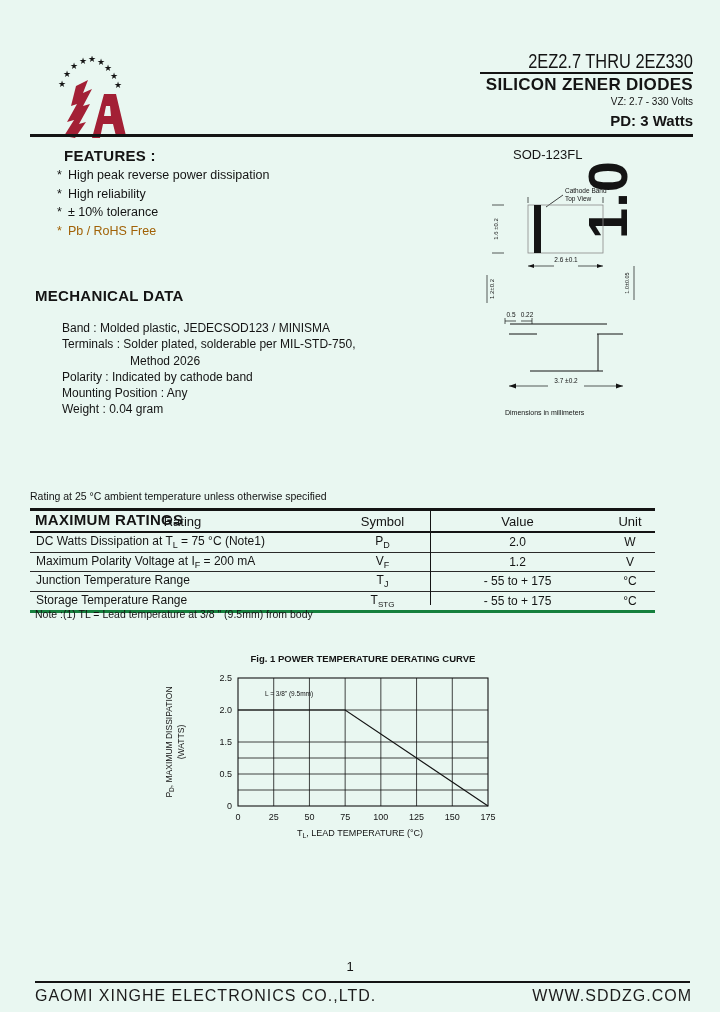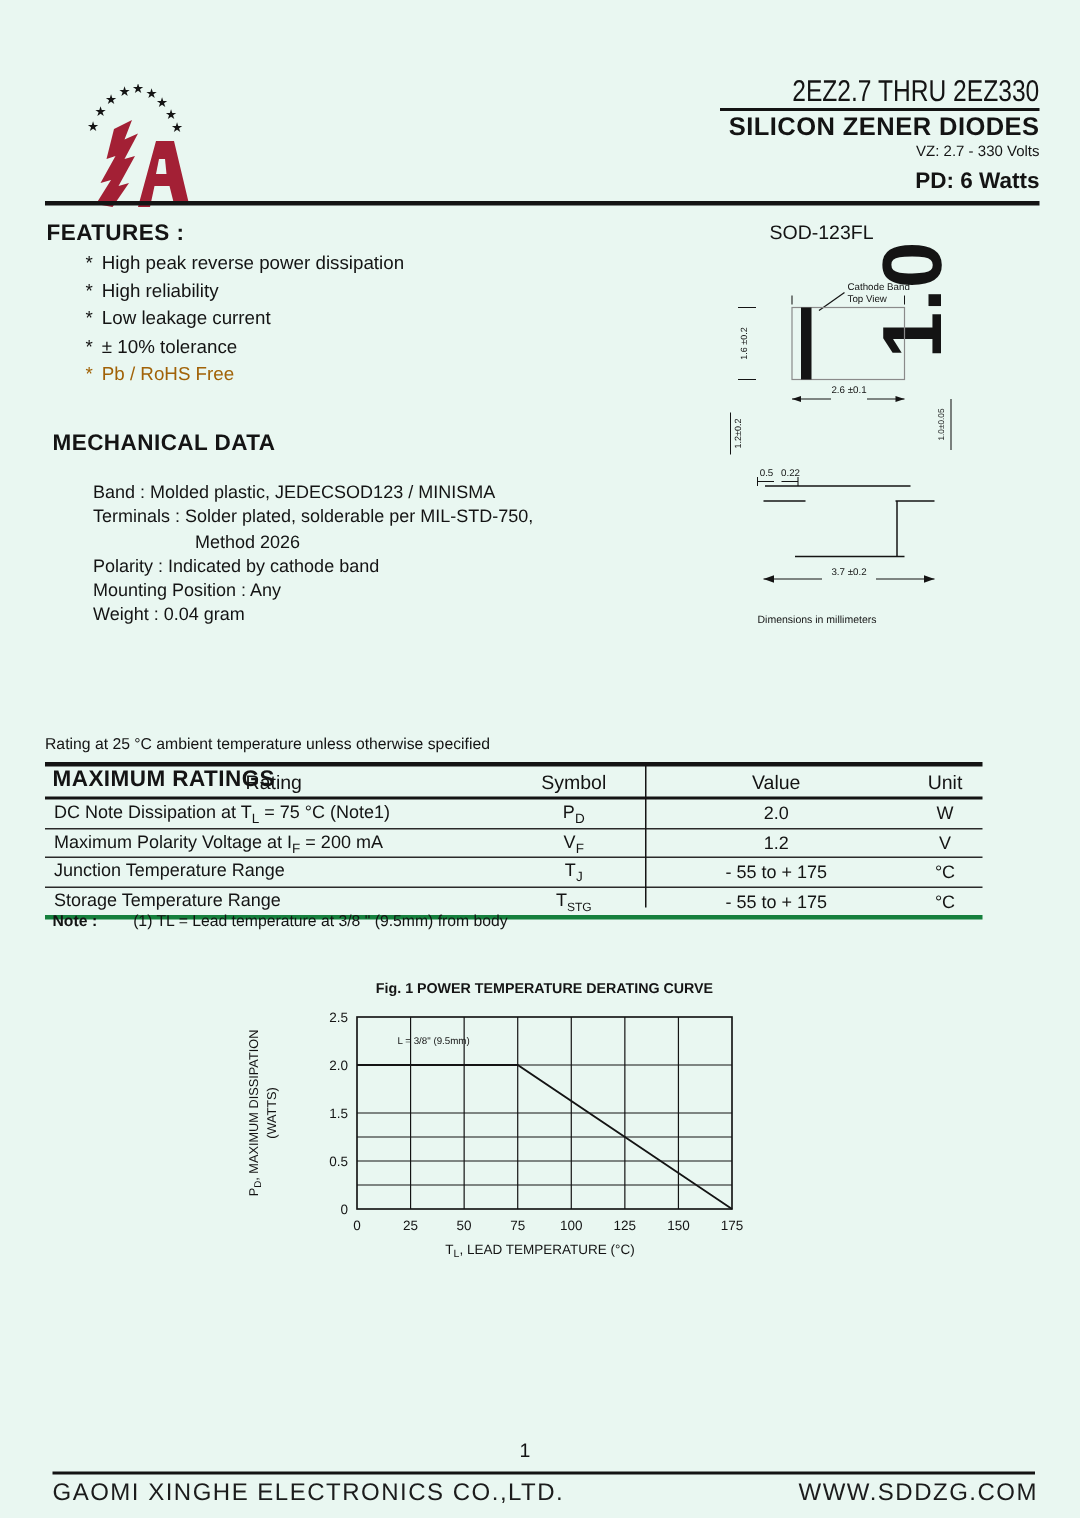--- a/index.html
+++ b/index.html
@@ -11,21 +11,21 @@
   .abs{position:absolute;}
   
   #part-range{right:27px;top:50px;font-size:20px;white-space:nowrap;}
   #part-range span{display:inline-block;transform:scaleX(0.82);transform-origin:100% 50%;letter-spacing:0px;}
   #title-underline{left:480px;top:72px;width:213px;height:1.5px;background:#141414;}
   #prod-name{right:27px;top:75px;font-size:17px;font-weight:bold;letter-spacing:0.3px;}
   #vz-line{right:27px;top:96px;font-size:10px;font-weight:normal;}
   #pd-line{right:27px;top:112px;font-size:15px;font-weight:bold;}
   #header-rule{left:30px;top:134px;width:663px;height:3px;background:#141414;}
   
-  #features-heading{left:31px;top:147px;font-size:15px;font-weight:bold;letter-spacing:0.3px;}
+  #features-heading{left:64px;top:147px;font-size:15px;font-weight:bold;letter-spacing:0.3px;}
   #features-list{left:57px;top:166px;font-size:12.5px;line-height:18.5px;}
   .feat .bullet{margin-right:6px;}
   .feat.green{color:#a16207;}
   
   #mech-heading{left:35px;top:287px;font-size:15px;font-weight:bold;letter-spacing:0.3px;}
   #mech-lines{left:62px;top:320px;font-size:12px;line-height:16.3px;}
   .mline.indent{padding-left:68px;}
   
   #ratings-heading{left:35px;top:470px;font-size:15px;font-weight:bold;letter-spacing:0.3px;margin-top:41px;}
   #ratings-subtitle{left:30px;top:490px;font-size:10.5px;}
@@ -33,21 +33,21 @@
   .t-row{display:grid;grid-template-columns:305px 95px 175px 50px;align-items:center;}
   .t-head{height:20px;border-top:3px solid #141414;border-bottom:2px solid #141414;font-size:13px;font-weight:normal;}
   .t-body-row{height:18.5px;border-bottom:1px solid #2a2a2a;font-size:12px;}
   .t-body-row:last-of-type{border-bottom:3px solid #15803d;}
   .cell-c{text-align:center;}
   .cell-l{text-align:left;padding-left:6px;}
   sub.sm{font-size:9px;}
   sub.xs{font-size:8px;}
   #table-vline{left:430px;top:508px;width:1px;height:97px;background:#141414;}
   #note-row{left:35px;top:608px;font-size:10.5px;}
-  #note-row .nl{font-weight:bold;margin-right:24px;}
+  #note-row .nl{font-weight:normal;}
   
   #page-num{left:340px;top:959px;font-size:13px;width:20px;text-align:center;}
   #footer-rule{left:35px;top:981px;width:655px;height:1.5px;background:#141414;}
   #footer-company{left:35px;top:987px;font-size:16px;letter-spacing:1px;color:#1c1c1c;}
   #footer-site{right:28px;top:987px;font-size:16px;letter-spacing:1px;color:#1c1c1c;}
   svg text{fill:#141414;font-family:"Liberation Sans",sans-serif;}
 </style>
 </head>
 <body>
 
@@ -67,28 +67,27 @@
     <path fill="#a32035" d="M28,30 L40,24 L35,37 L44,33 L35,50 L42,48 L31,68 L38,66 L27,82 L16,80 L26,64 L19,66 L29,48 L23,50 Z"></path>
     <path fill="#a32035" d="M44,82 L56,38 L68,38 L78,80 L68,80 L65,68 L55,68 L52,82 Z"></path>
     <path fill="#e9f7f1" d="M58,50 L62,50 L63,60 L56,60 Z"></path>
   </g>
 </svg>
 
 <div class="abs" id="part-range"><span>2EZ2.7 THRU 2EZ330</span></div>
 <div class="abs" id="title-underline"></div>
 <div class="abs" id="prod-name">SILICON ZENER DIODES</div>
 <div class="abs" id="vz-line">VZ: 2.7 - 330 Volts</div>
-<div class="abs" id="pd-line">PD: 6 Watts</div>
+<div class="abs" id="pd-line">PD: 3 Watts</div>
 <div class="abs" id="header-rule"></div>
 
 <div class="abs" id="features-heading">FEATURES :</div>
 <div class="abs" id="features-list">
   <div class="feat"><span class="bullet">*</span><span>High peak reverse power dissipation</span></div>
   <div class="feat"><span class="bullet">*</span><span>High reliability</span></div>
-  <div class="feat"><span class="bullet">*</span><span>Low leakage current</span></div>
   <div class="feat"><span class="bullet">*</span><span>± 10% tolerance</span></div>
   <div class="feat green"><span class="bullet">*</span><span>Pb / RoHS Free</span></div>
 </div>
 
 <svg class="abs" style="left:430px;top:145px;" width="270" height="280" viewBox="0 0 270 280">
   <text x="83" y="14" font-size="13">SOD-123FL</text>
 
   <text x="197" y="55" font-size="56" font-weight="bold" text-anchor="middle" transform="rotate(-90 197 55)">1.0</text>
 
   <g font-size="6.5">
@@ -162,21 +161,21 @@
 <div class="abs" id="ratings-subtitle">Rating at 25 °C ambient temperature unless otherwise specified</div>
 
 <div class="abs" id="ratings-table">
   <div class="t-row t-head">
     <div class="cell-c">Rating</div>
     <div class="cell-c">Symbol</div>
     <div class="cell-c">Value</div>
     <div class="cell-c">Unit</div>
   </div>
   <div class="t-row t-body-row">
-    <div class="cell-l"><span>DC Note Dissipation at T</span><sub class="sm">L</sub><span> = 75 °C (Note1)</span></div>
+    <div class="cell-l"><span>DC Watts Dissipation at T</span><sub class="sm">L</sub><span> = 75 °C (Note1)</span></div>
     <div class="cell-c"><span>P</span><sub class="sm">D</sub></div>
     <div class="cell-c">2.0</div>
     <div class="cell-c">W</div>
   </div>
   <div class="t-row t-body-row">
     <div class="cell-l"><span>Maximum Polarity Voltage at I</span><sub class="sm">F</sub><span> = 200 mA</span></div>
     <div class="cell-c"><span>V</span><sub class="sm">F</sub></div>
     <div class="cell-c">1.2</div>
     <div class="cell-c">V</div>
   </div>

